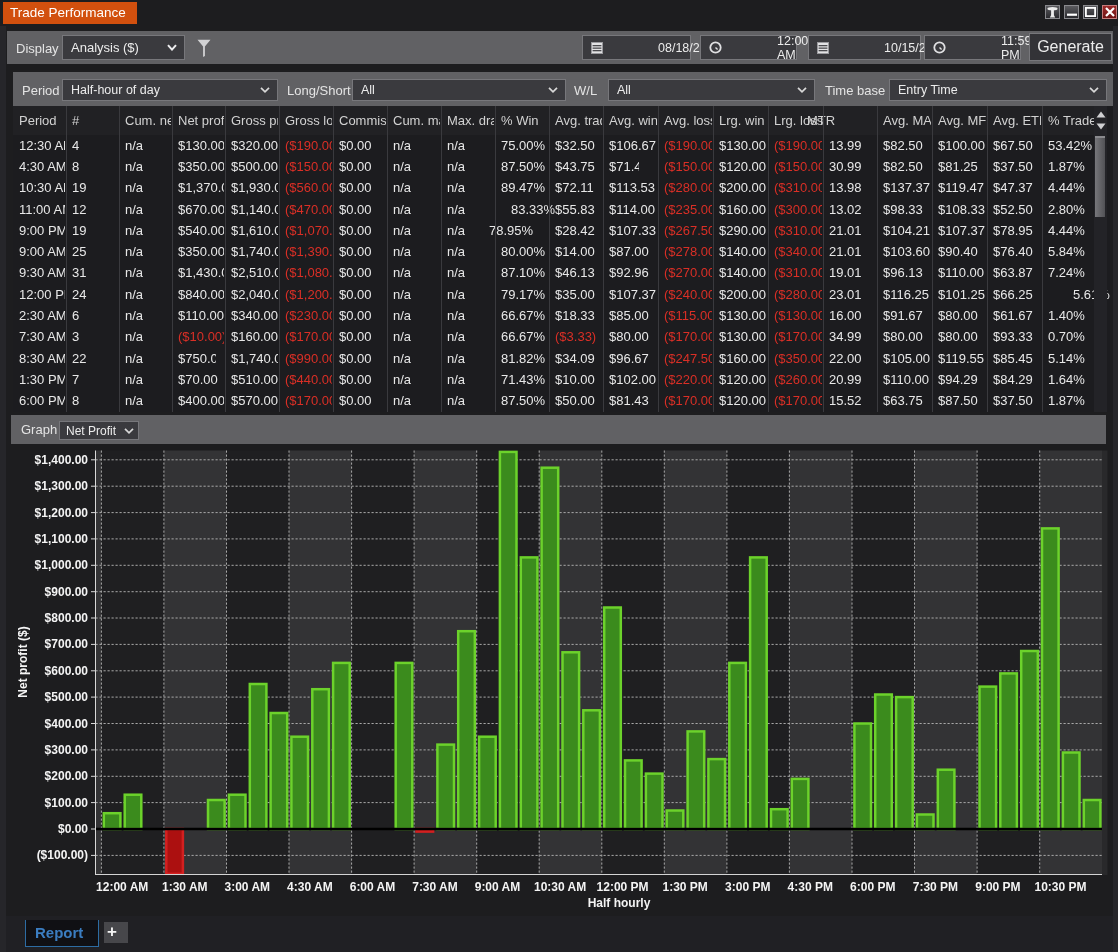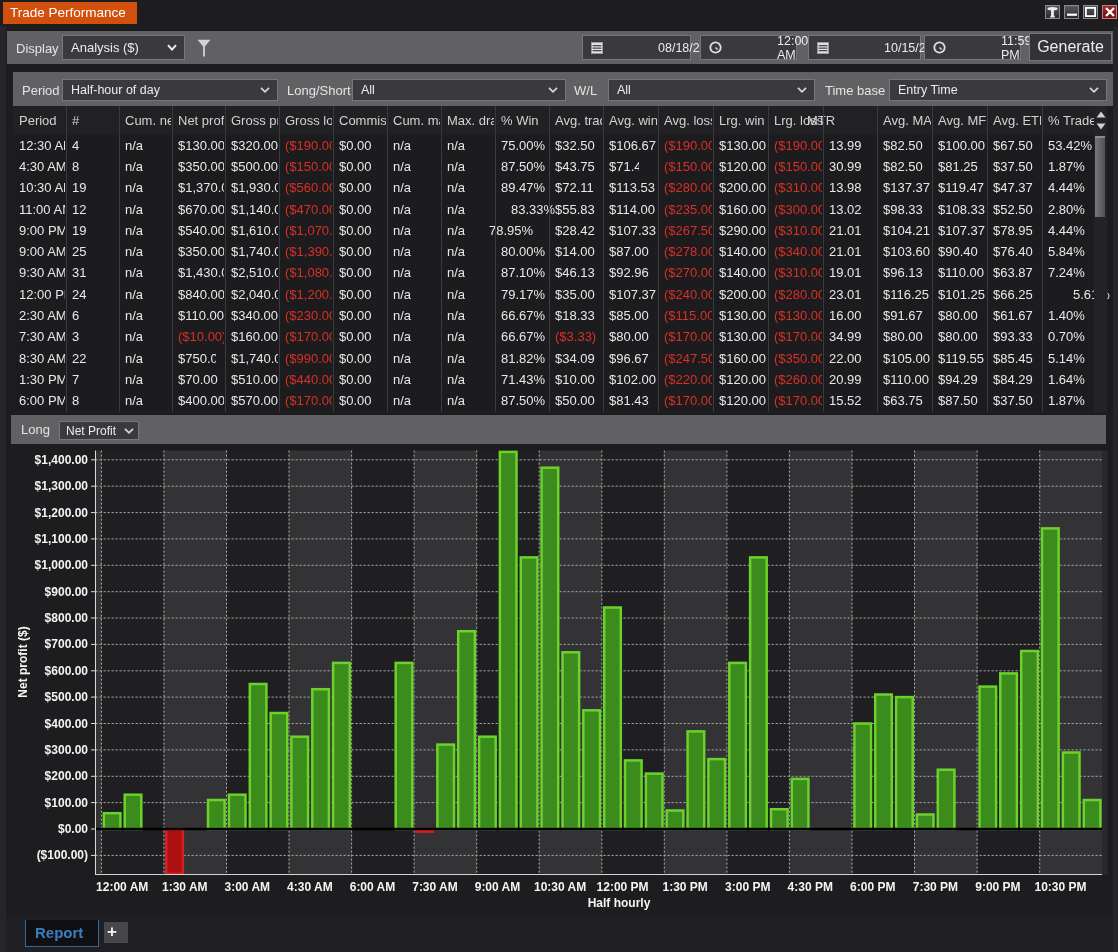--- a/index.html
+++ b/index.html
@@ -506,21 +506,21 @@
     </svg>
   </div>
 <div class="sbtn" style="top:121px">
     <svg width="10" height="7" viewBox="0 0 10 7">
       <path d="M5 6.5 L9.5 0.5 L0.5 0.5 Z" fill="#cfcfd1"></path>
     </svg>
   </div>
 <div class="abs" style="left:1095px;top:136px;width:10px;height:81px;background:linear-gradient(90deg,#77777b,#515155);border-top:2px solid #8a8a8e"></div>
 
 <div class="abs" id="graphbar"></div>
-<div class="abs lbl" style="left:21px;top:422px">Long</div>
+<div class="abs lbl" style="left:21px;top:422px">Graph</div>
 <div class="abs dd" style="left:59px;top:421px;width:80px;height:19px;font-size:12px">
     <span class="tx" style="padding-left:6px">Net Profit</span>
     <span class="cv" style="margin-right:4px">
       <svg width="10" height="6" viewBox="0 0 10 6">
         <path d="M1 0.8 L5 4.8 L9 0.8" fill="none" stroke="#d8d8d8" stroke-width="1.7"></path>
       </svg>
     </span>
   </div>
 
 <svg width="1118" height="516" viewBox="0 436 1118 516" style="position:absolute;left:0;top:436px;font-family:'Liberation Sans',sans-serif">

